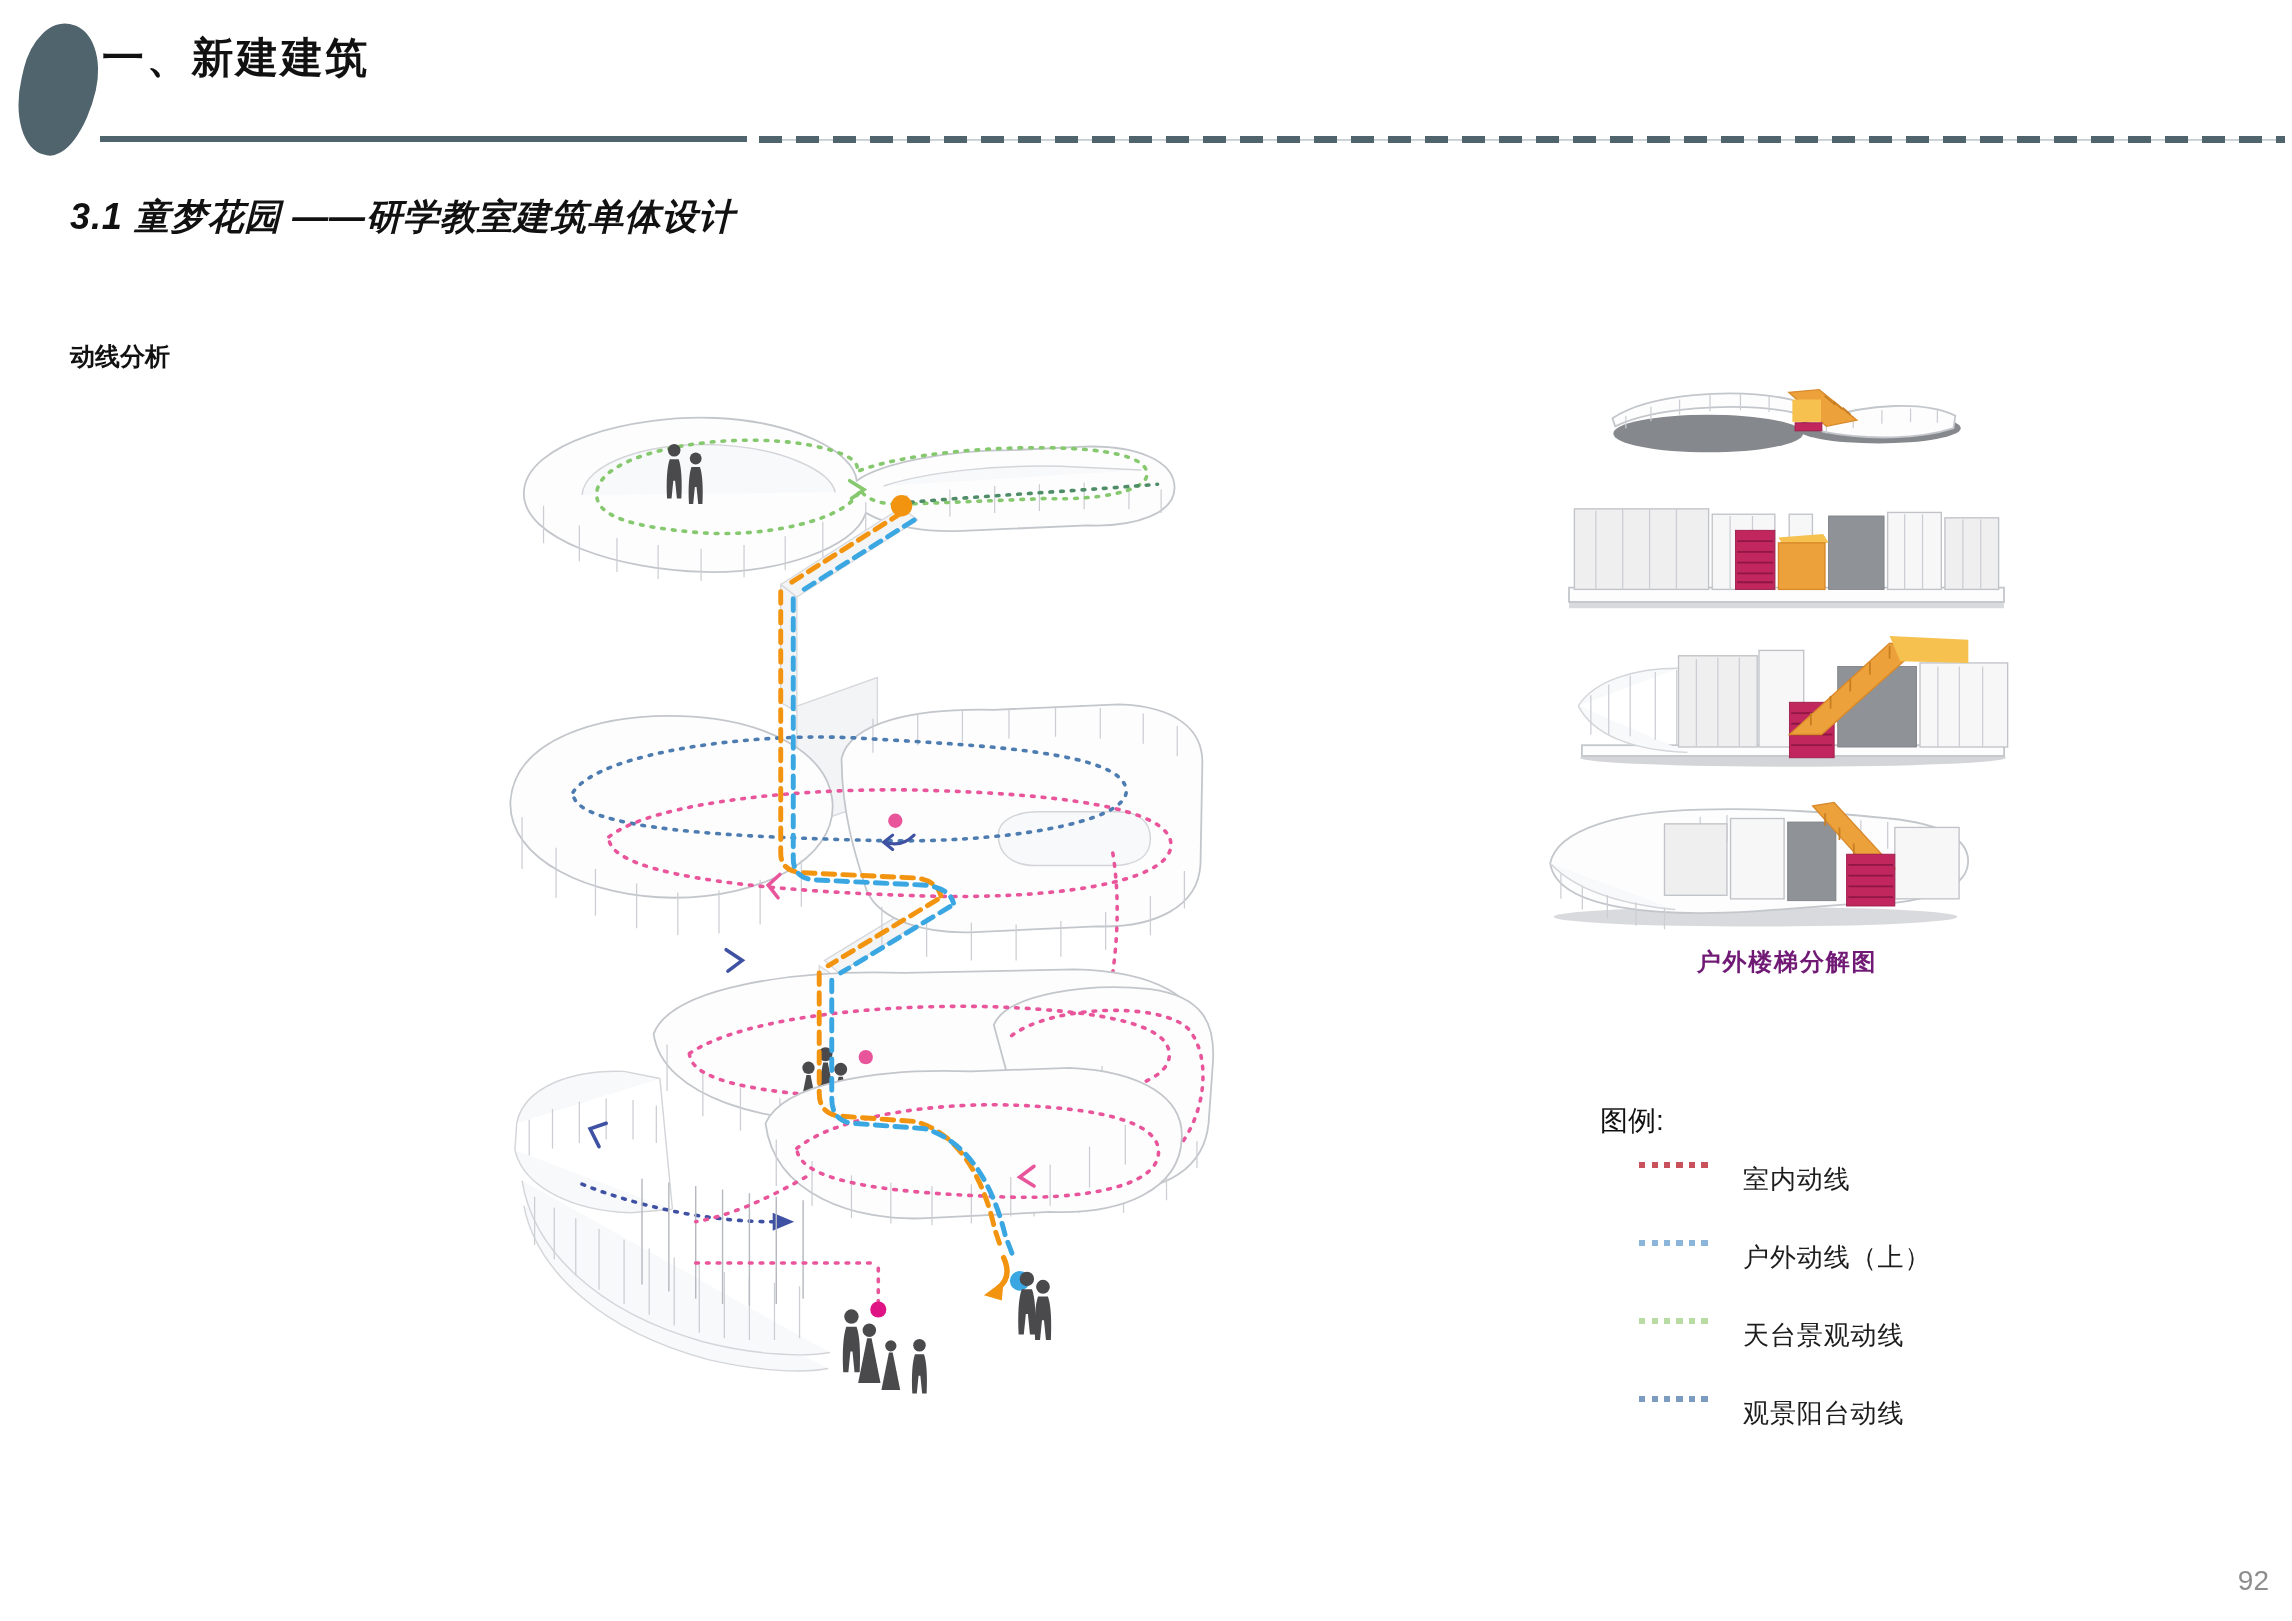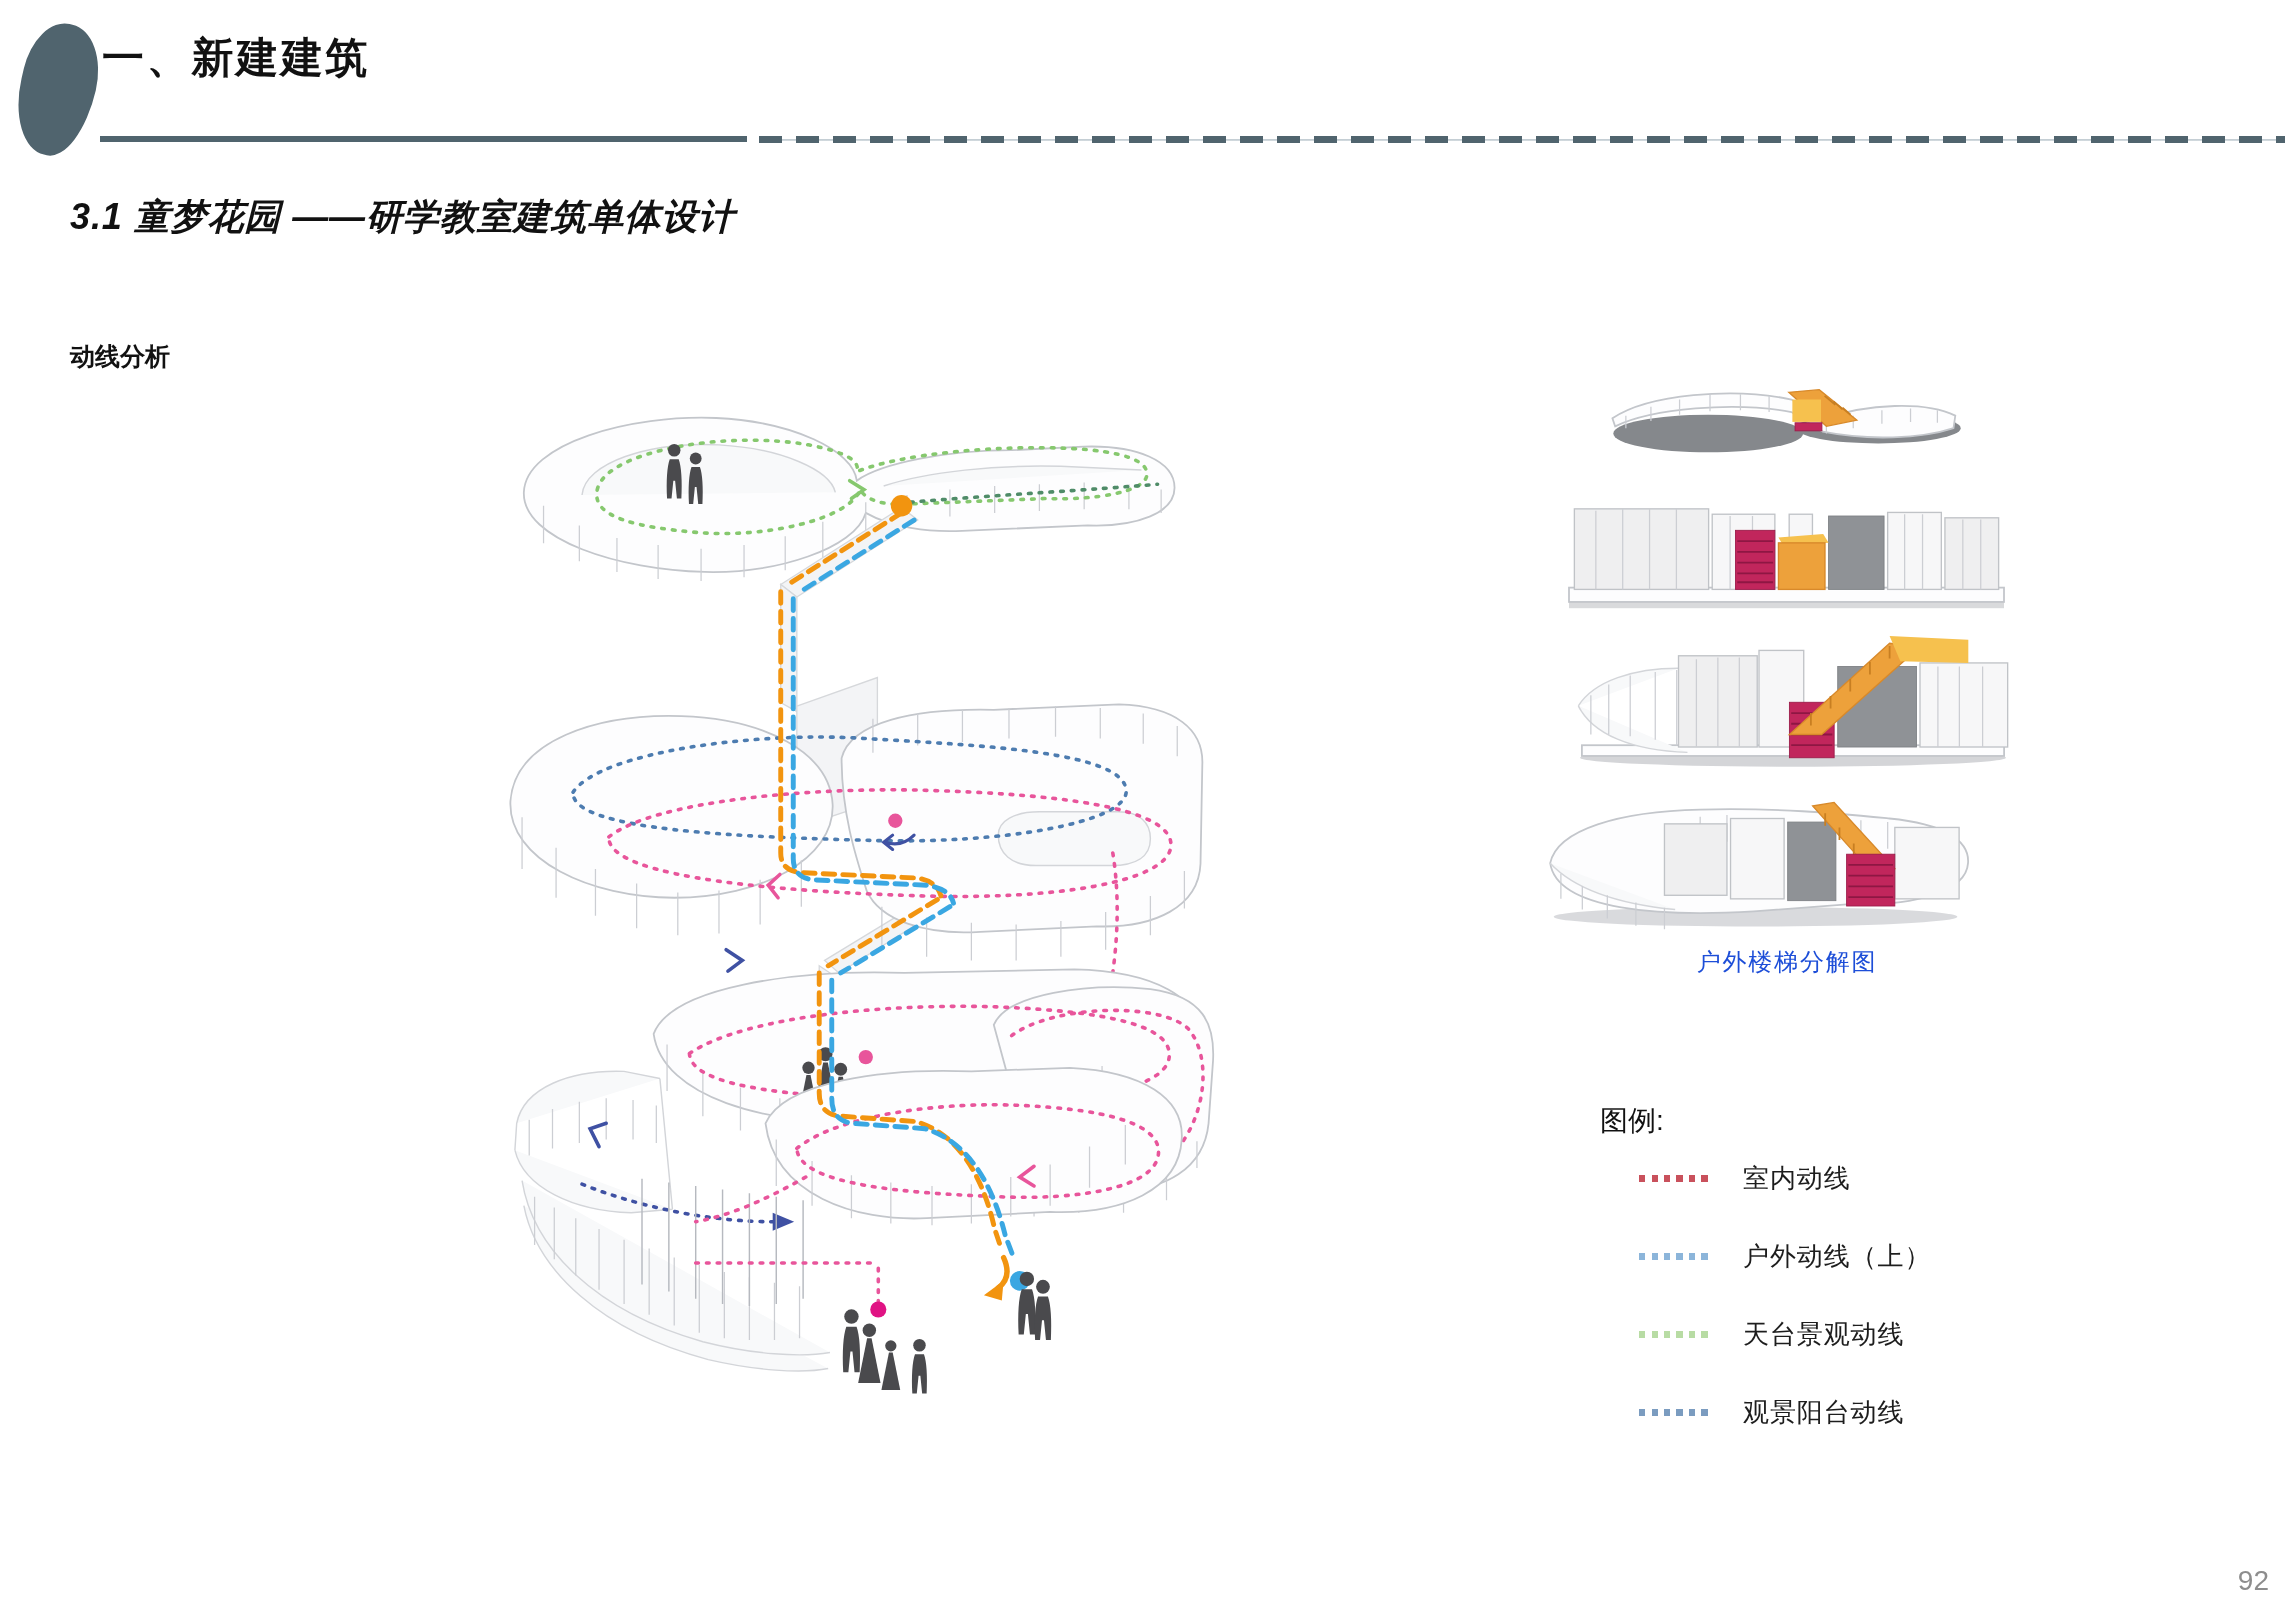--- a/index.html
+++ b/index.html
@@ -18,26 +18,26 @@
           linear-gradient(#c4ced4,#c4ced4) 0 50%/100% 1.8px no-repeat;}
   .h2{position:absolute;left:70px;top:193px;font-size:36px;font-weight:800;letter-spacing:0.9px;font-style:italic;}
   .h3{position:absolute;left:70px;top:296px;font-size:25px;font-weight:700;margin-top:44px;}
   
   .fig-main{position:absolute;left:497px;top:407px;width:725px;height:1003px;}
   .fig-s1{position:absolute;left:1599px;top:369px;width:376px;height:104px;}
   .fig-s2{position:absolute;left:1560px;top:482px;width:453px;height:145px;}
   .fig-s3{position:absolute;left:1569px;top:620px;width:448px;height:161px;}
   .fig-s4{position:absolute;left:1539px;top:781px;width:442px;height:150px;}
   .caption{position:absolute;left:1563px;top:946px;width:448px;text-align:center;
-           font-size:24px;color:#1d4ed8;letter-spacing:1.8px;}
+           font-size:24px;color:#701a75;letter-spacing:1.8px;font-weight:bold;}
   
   .legend{position:absolute;left:1600px;top:1102px;width:502px;}
   .legend-title{font-size:28px;font-weight:400;}
   .legend-rows{margin-top:21.5px;display:flex;flex-direction:column;gap:44px;padding-left:39px;}
-  .legend-row{display:flex;align-items:center;height:34px;}
+  .legend-row{display:flex;align-items:flex-start;height:34px;}
   .sw{width:72px;height:6.3px;margin-right:32px;flex:0 0 auto;
       background:repeating-linear-gradient(90deg,var(--c,#999) 0 6.3px,transparent 6.3px 12.5px);}
   .legend-label{font-size:26px;color:#1d1d1d;letter-spacing:0.9px;}
   
   .pagenum{position:absolute;right:52px;top:1565px;font-size:28px;color:#8d8d8d;}
   
   svg{display:block;width:100%;height:100%;}
   .plate{fill:#fdfdfe;stroke:#c3c6cb;stroke-width:2;}
   .plate2{fill:#f8f9fa;stroke:#d3d5d9;stroke-width:1.6;}
   .tick{fill:none;stroke:#ccced3;stroke-width:1.4;}

